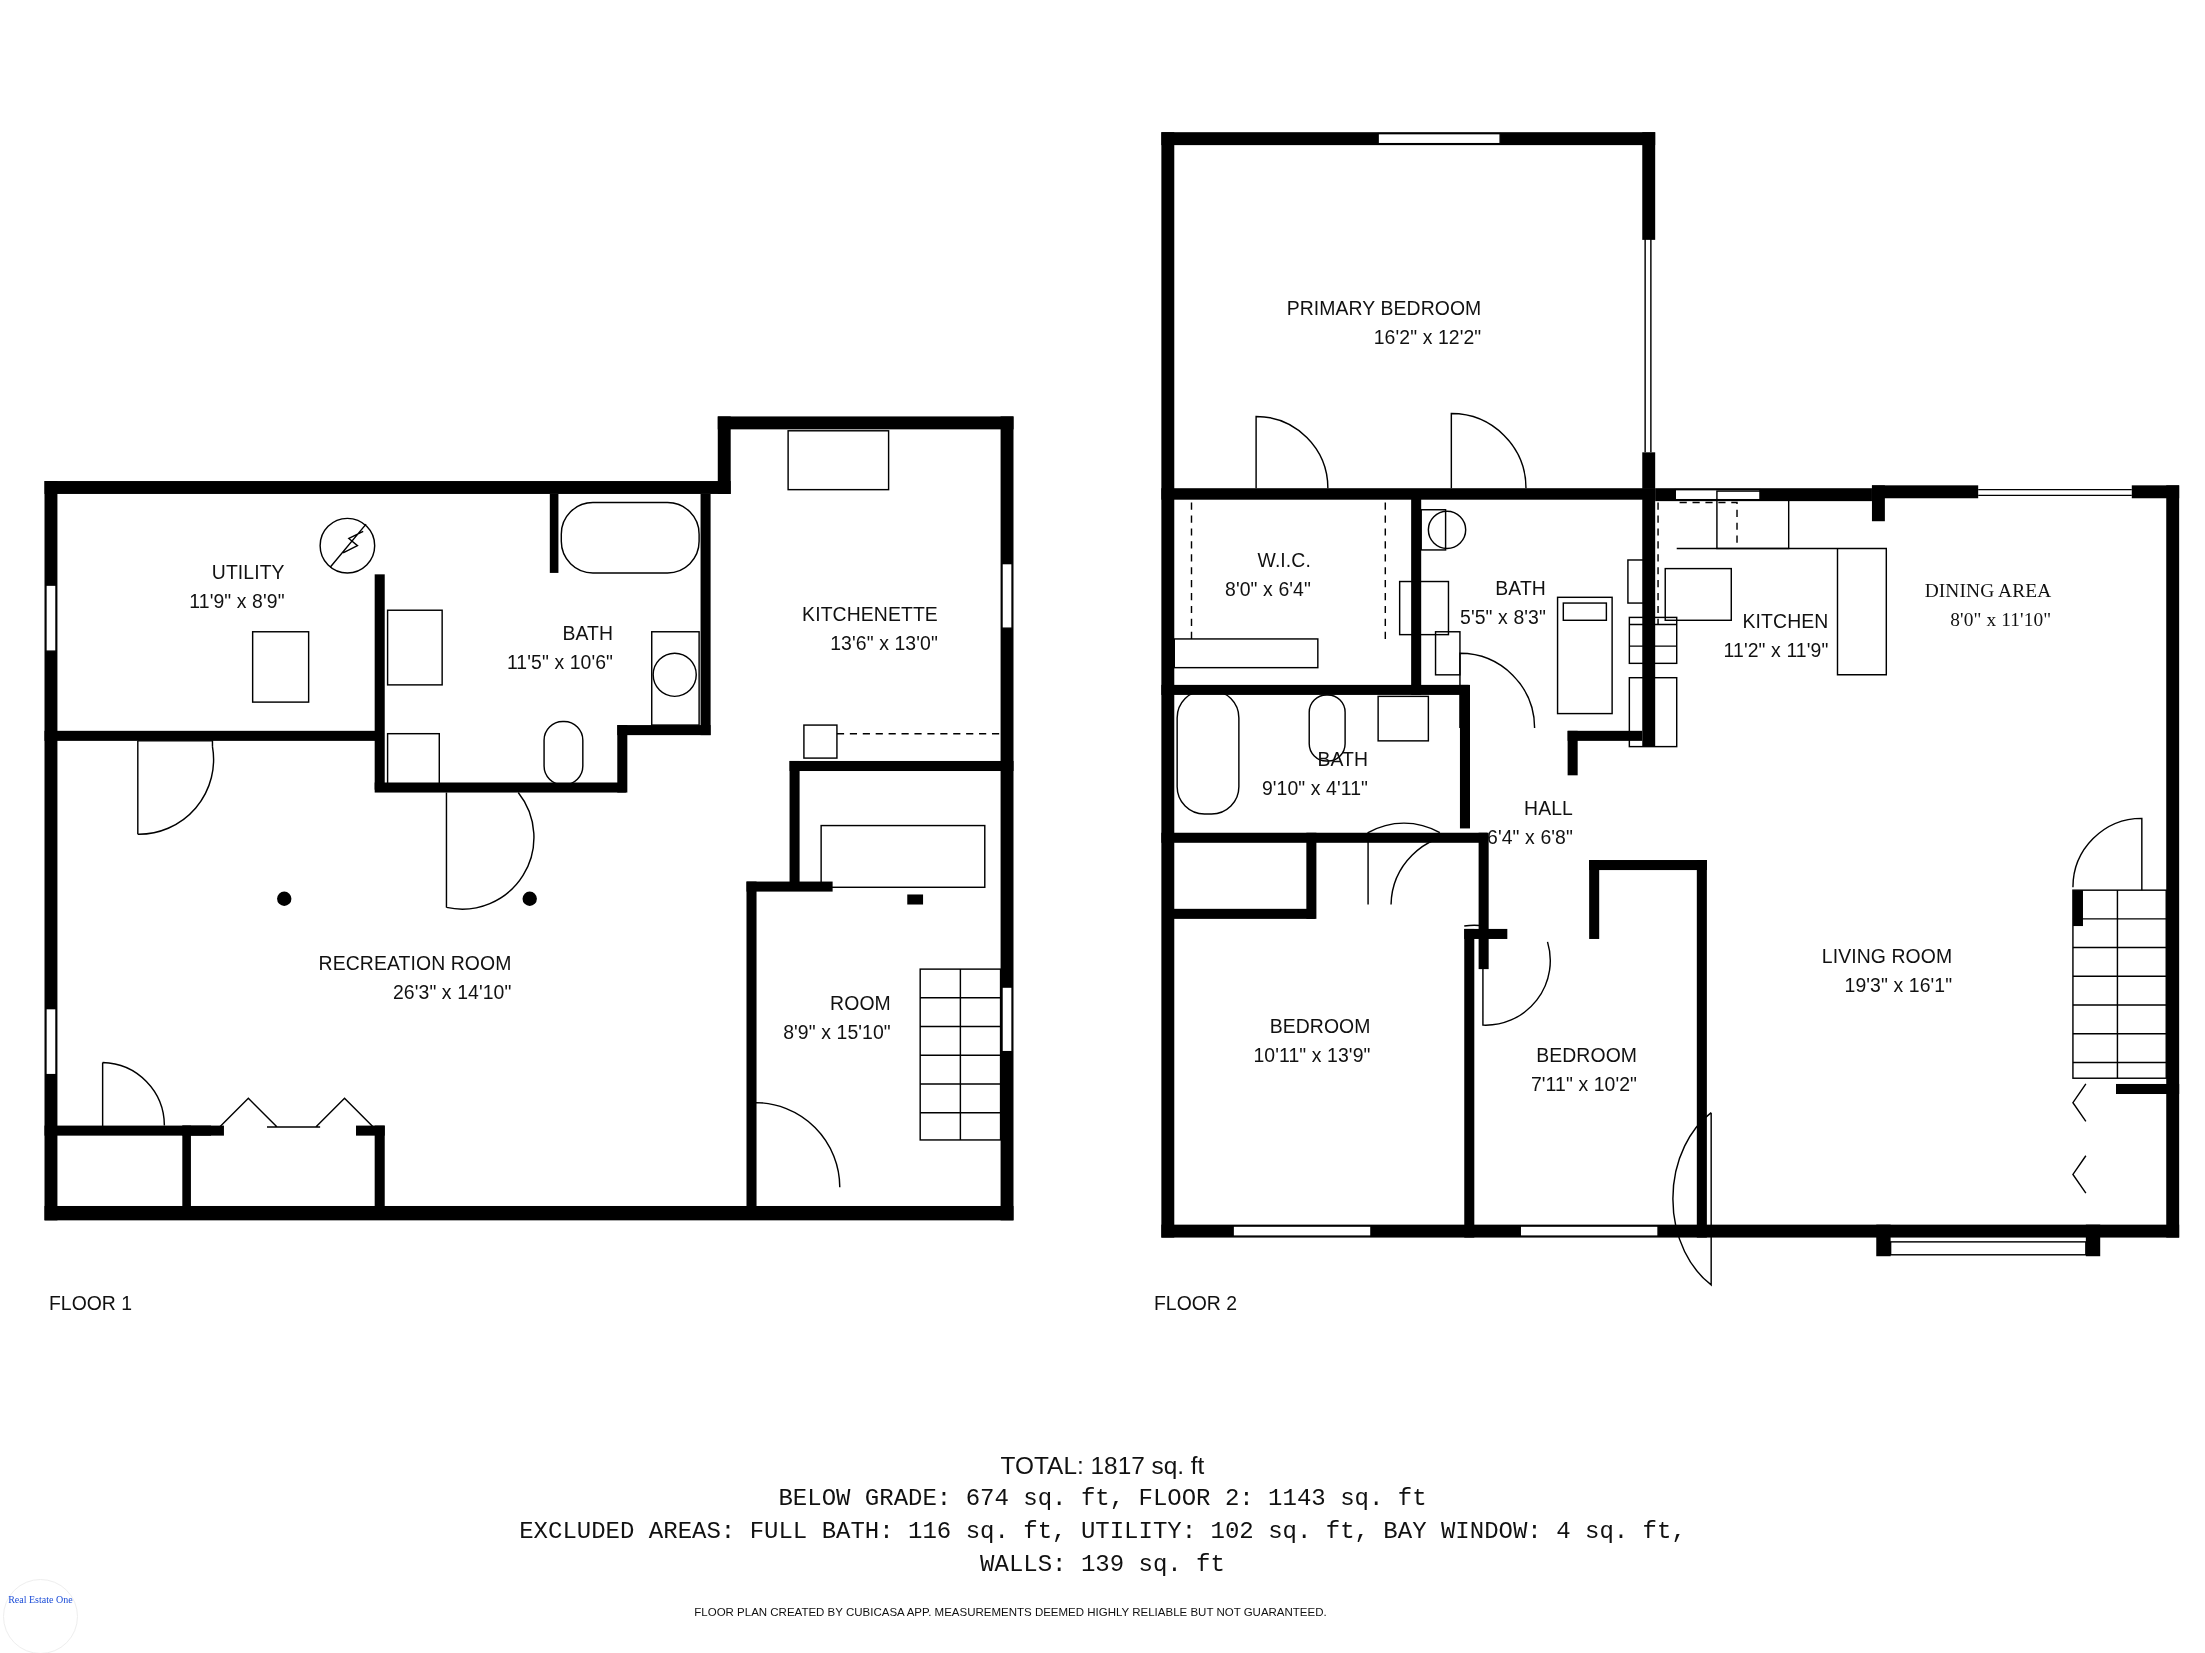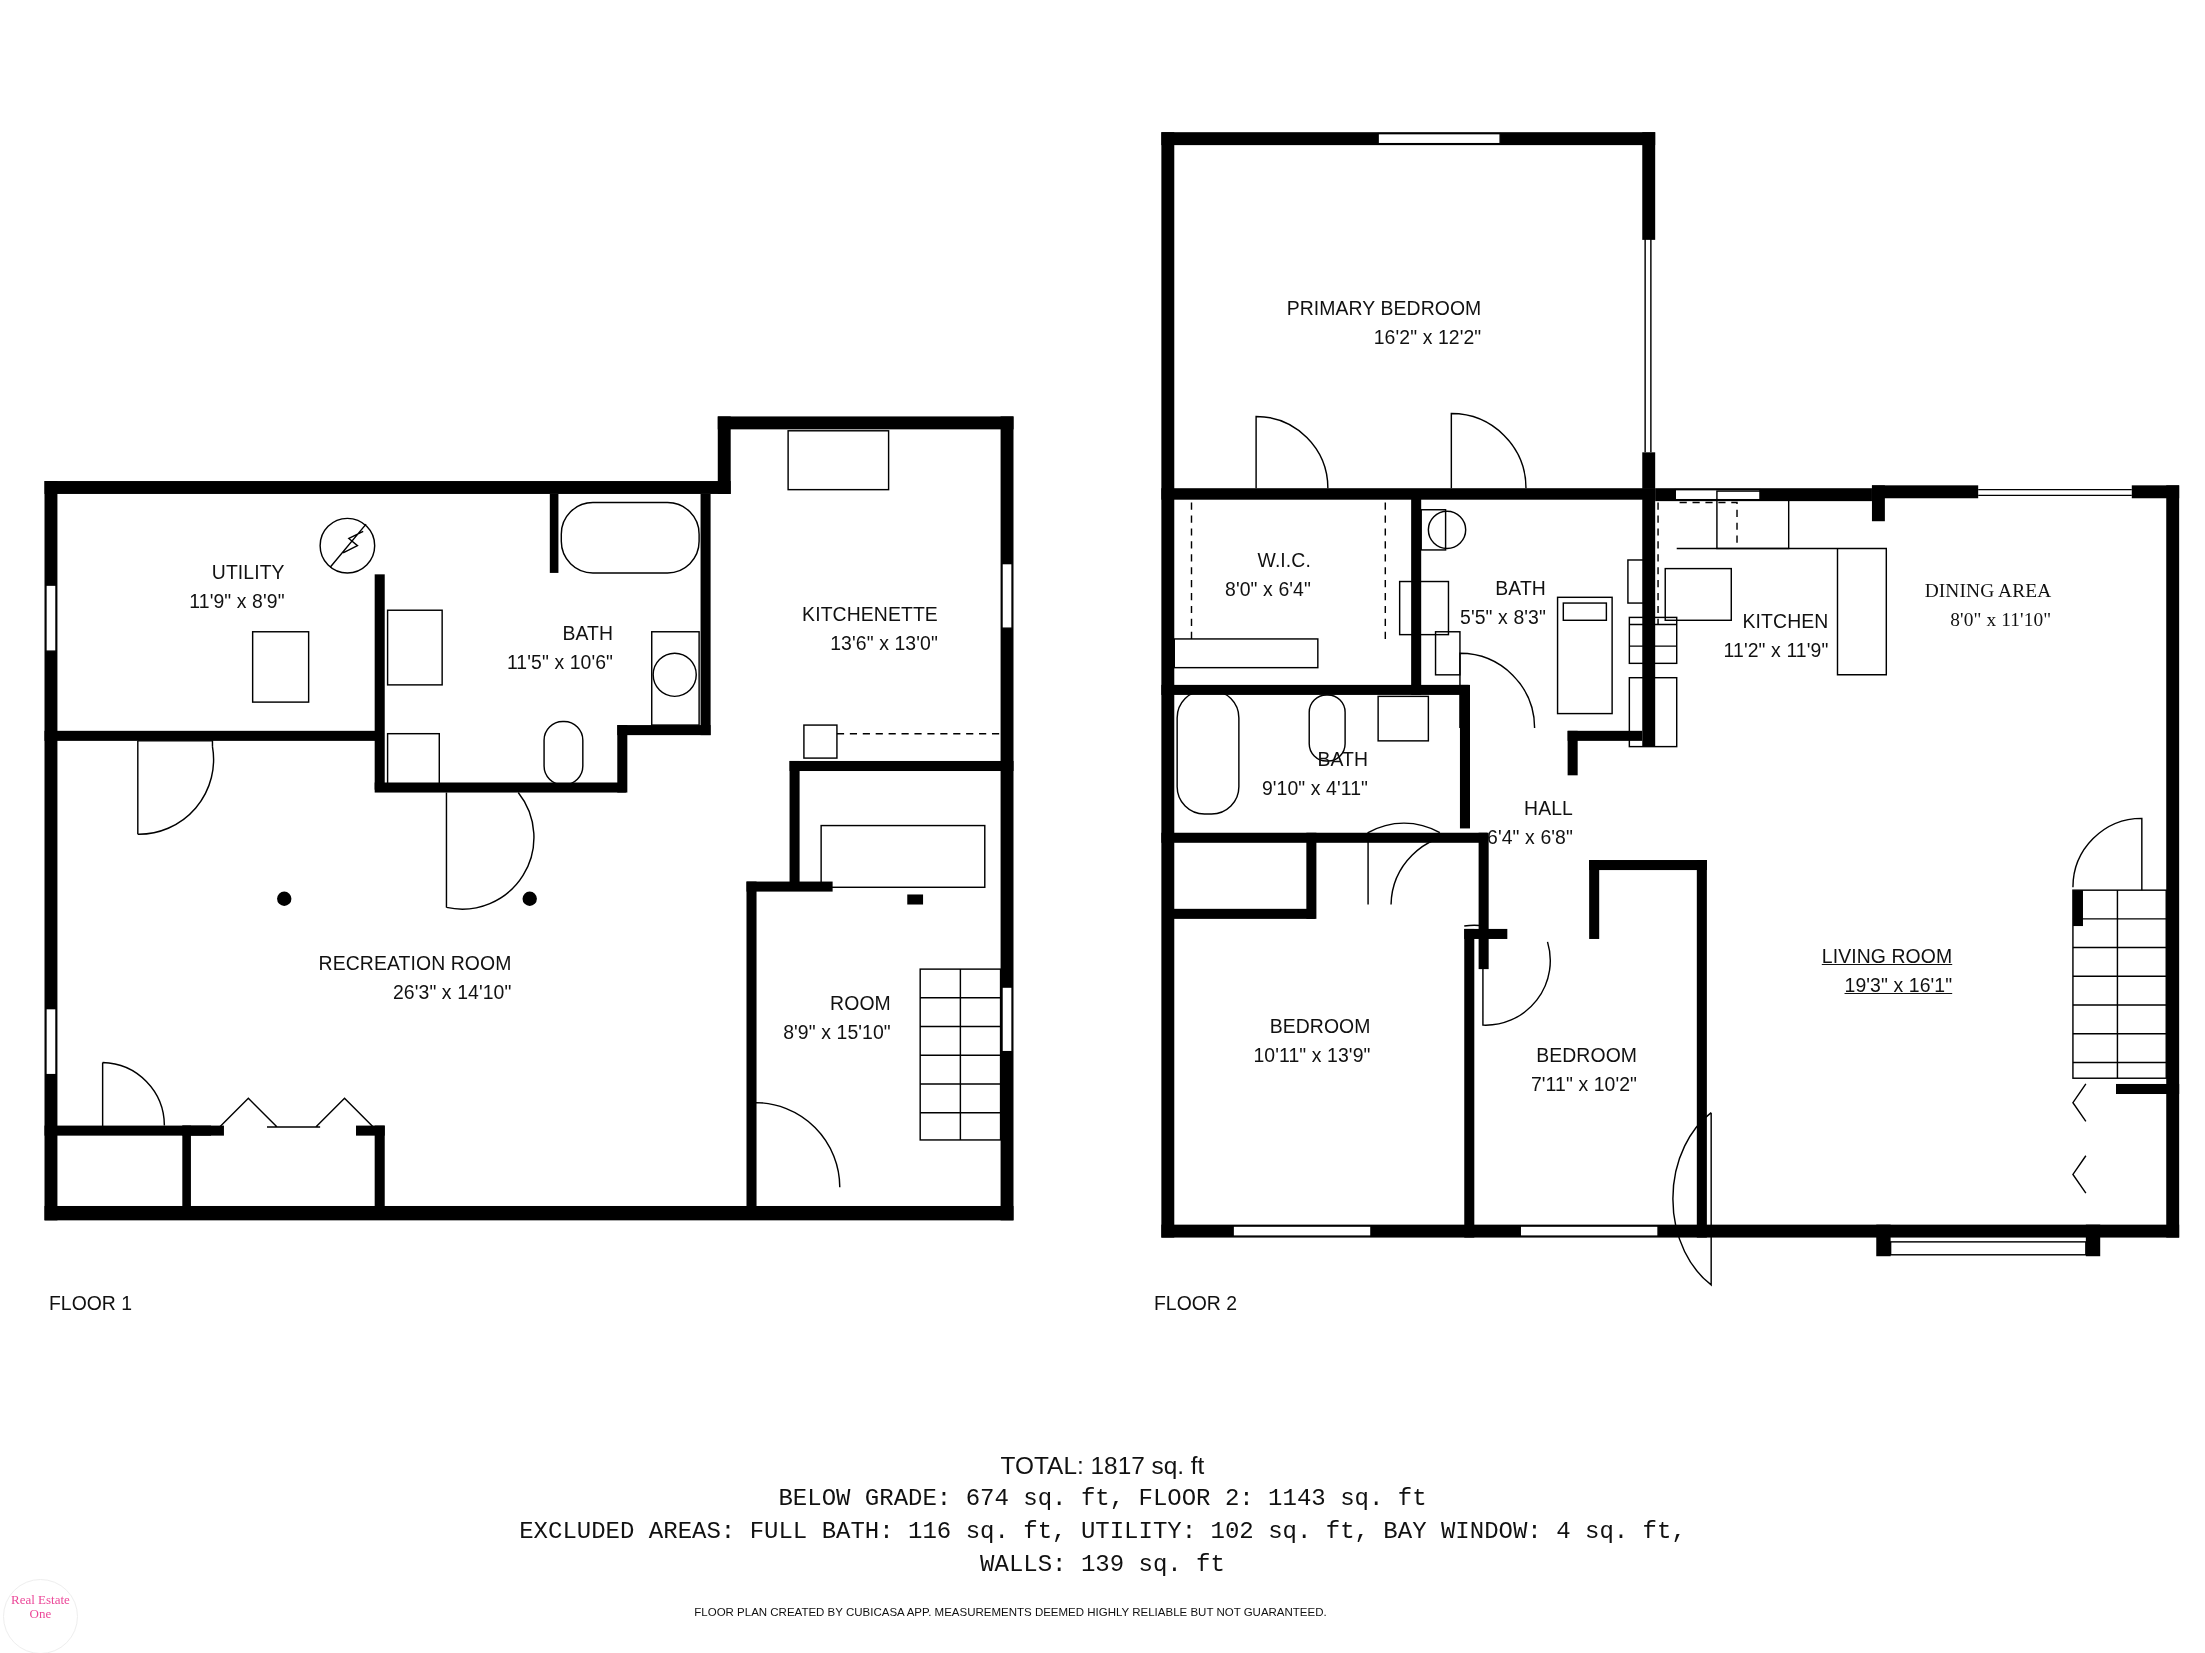--- a/index.html
+++ b/index.html
@@ -11,22 +11,22 @@
   .dash { fill: none; stroke: #000; stroke-width: 2; stroke-dasharray: 10 8; }
   .win  { fill: #fff; stroke: #000; stroke-width: 2; }
   .label { position: absolute; text-align: right; transform: translateX(-50%);
            font-size: 19.4px; line-height: 29px; white-space: nowrap; letter-spacing: 0.1px; }
   .floor-label { position: absolute; font-size: 19.4px; }
   .summary { position: absolute; left: 0; width: 2205px; top: 1450px; text-align: center; }
   .summary .total { font-size: 24.4px; font-weight: normal; line-height: 32px; }
   .summary .line { font-size: 24px; line-height: 33px; font-family: Liberation Mono, monospace; }
   .disclaimer { position: absolute; left: 0; width: 2021px; top: 1606px; text-align: center; font-size: 11.5px; }
   .watermark { position: absolute; left: 2.9px; top: 1579px; width: 75px; height: 75px; border-radius: 50%;
-               border: 1.4px solid #eee; color: #ec4899; font-family: "Liberation Serif", serif;
-               font-size: 13px; line-height: 14.4px; text-align: center; box-sizing: border-box; padding-top: 13px; }
+               border: 1.4px solid #eee; color: #1d4ed8; font-family: "Liberation Serif", serif;
+               font-size: 10px; line-height: 14.4px; text-align: center; box-sizing: border-box; padding-top: 13px; }
 </style>
 </head>
 <body>
 
 <svg class="plan" viewBox="0 0 3072 2304" xmlns="http://www.w3.org/2000/svg">
 
   <g>
 
     <rect class="wall" x="62" y="670" width="956" height="18"></rect>
     <rect class="wall" x="1000" y="580" width="18" height="108"></rect>
@@ -219,21 +219,21 @@
   <div>8'0" x 11'10"</div>
 </div>
 <div class="label" style="left:1315px; top:745px;">
   <div>BATH</div>
   <div>9'10" x 4'11"</div>
 </div>
 <div class="label" style="left:1530px; top:794px;">
   <div>HALL</div>
   <div>6'4" x 6'8"</div>
 </div>
-<div class="label" style="left:1887px; top:942px;text-decoration:underline;">
+<div class="label" style="left:1887px; top:942px;">
   <div>LIVING ROOM</div>
   <div>19'3" x 16'1"</div>
 </div>
 <div class="label" style="left:1312px; top:1012px;">
   <div>BEDROOM</div>
   <div>10'11" x 13'9"</div>
 </div>
 <div class="label" style="left:1584px; top:1041px;">
   <div>BEDROOM</div>
   <div>7'11" x 10'2"</div>

